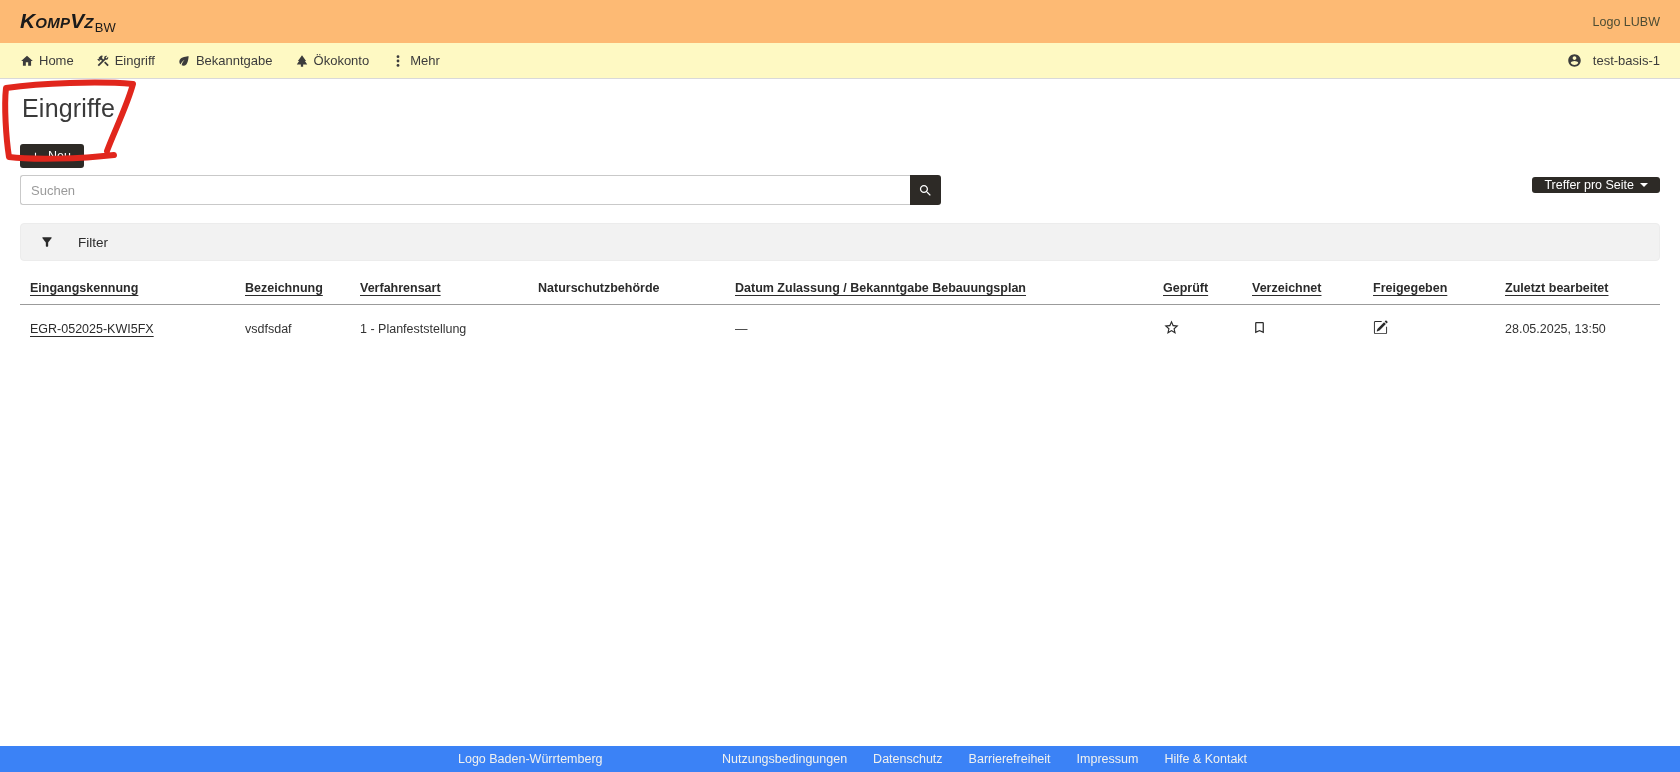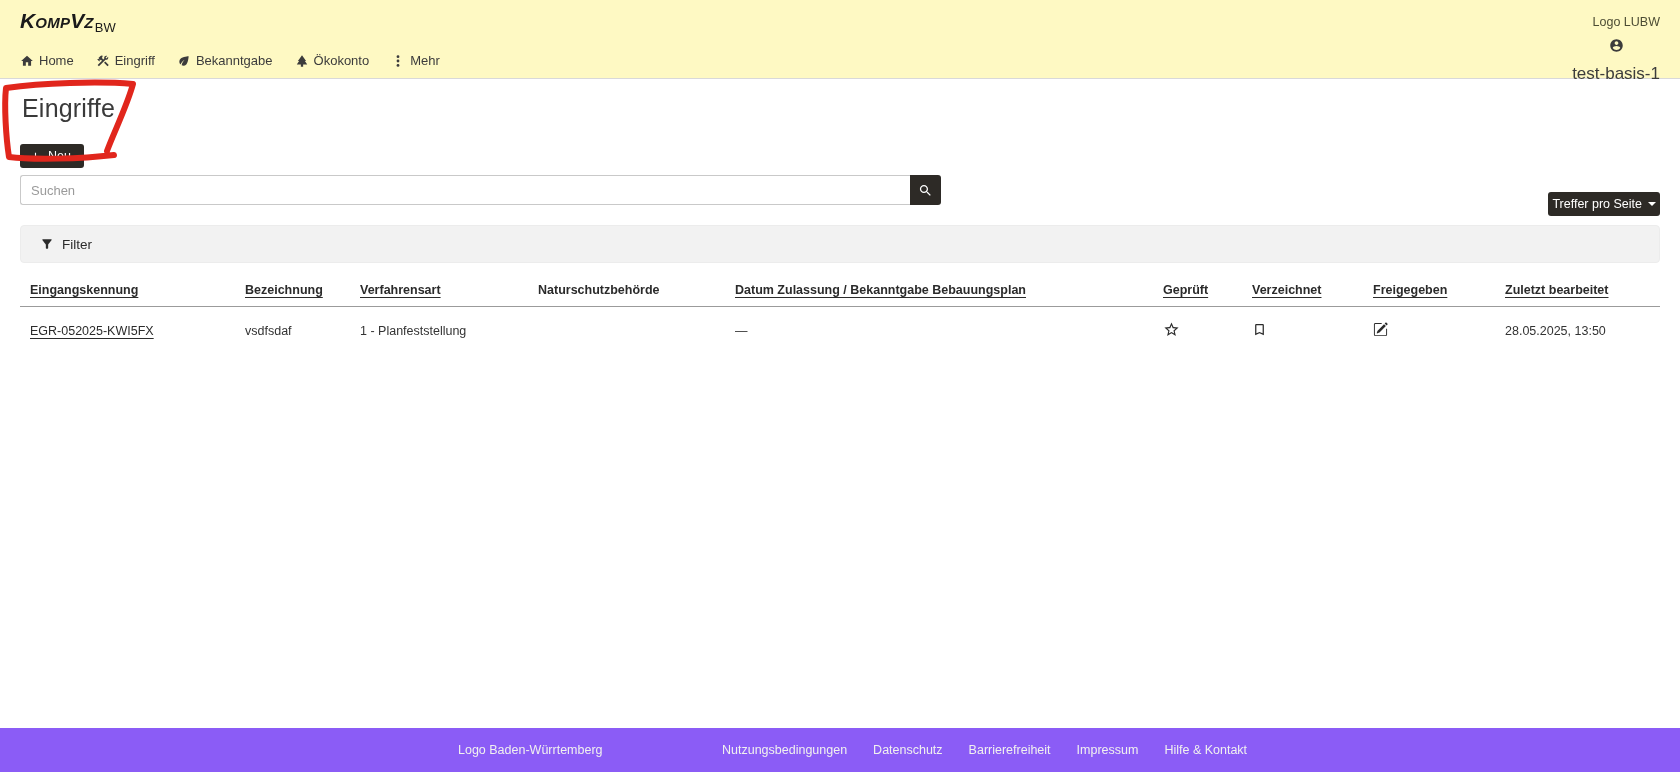--- a/index.html
+++ b/index.html
@@ -1,52 +1,52 @@
 <!DOCTYPE html>
 <html><head>
 <meta charset="utf-8">
 <style>
   html,body{margin:0;padding:0;}
   body{
     width:1680px;height:772px;position:relative;overflow:hidden;background:#fff;
     font-family:"Liberation Sans","DejaVu Sans",sans-serif;color:#3c3c3c;
   }
   
-  .topbar{height:43px;background:#fef9c3;display:flex;align-items:center;justify-content:space-between;padding:0 20px;box-sizing:border-box;}
+  .topbar{height:43px;background:#fdba74;display:flex;align-items:center;justify-content:space-between;padding:0 20px;box-sizing:border-box;}
   .brand{font-size:21px;font-weight:700;font-style:italic;font-variant:small-caps;color:#1a1a1a;letter-spacing:.2px;}
   .brand .brand-sub{font-style:normal;font-weight:400;font-size:13px;font-variant:normal;vertical-align:-4px;margin-left:1px;}
   .topbar-right{font-size:12.5px;color:#4c4c33;}
   
   .navbar{height:36px;border-bottom:1px solid #d9d9d9;display:flex;align-items:center;justify-content:space-between;padding:0 20px;box-sizing:border-box;background:#fef9c3;}
   .nav-left{display:flex;align-items:center;gap:22px;}
   .nav-item{display:flex;align-items:center;gap:5px;font-size:13px;color:#3c3c3c;cursor:pointer;text-decoration:none;}
-  .nav-user{display:flex;align-items:center;gap:11px;font-size:17px;color:#3c3c3c;cursor:pointer;flex-direction:column;}
+  .nav-user{display:flex;align-items:center;gap:11px;font-size:13px;color:#3c3c3c;cursor:pointer;}
   .ic{display:inline-block;vertical-align:middle;fill:#3c3c3c;}
   
   main{padding:0 20px;}
   h1.page-title{font-size:25px;font-weight:400;color:#3a3a3a;margin:15px 0 5px 2px;letter-spacing:.2px;}
   .btn-dark{background:#2d2a26;color:#fff;border:none;border-radius:3px;font-size:12.5px;font-family:inherit;display:inline-flex;align-items:center;gap:6px;cursor:pointer;margin-top:16px;}
   .btn-new{padding:5px 13px 5px 9px;}
   .search-row{margin-top:7px;display:flex;align-items:flex-start;justify-content:space-between;}
   .input-group{display:flex;width:921px;}
   .search-input{flex:1;height:30px;box-sizing:border-box;border:1px solid #c9c9c9;border-right:none;border-radius:3px 0 0 3px;padding:0 10px;font-size:13px;font-family:inherit;color:#333;outline:none;}
   .search-input::placeholder{color:#9a9a9a;}
   .search-btn{width:31px;height:30px;background:#2d2a26;border:none;border-radius:0 3px 3px 0;display:flex;align-items:center;justify-content:center;cursor:pointer;}
-  .btn-perpage{height:24px;padding:0 4px;margin-top:17px;}
+  .btn-perpage{height:16px;padding:0 12px;margin-top:2px;}
   .caret{width:0;height:0;border-left:4px solid transparent;border-right:4px solid transparent;border-top:4px solid #fff;display:inline-block;}
-  .filter-bar{margin-top:9px;height:38px;background:#f2f2f2;border:1px solid #ececec;border-radius:4px;display:flex;align-items:center;gap:8px;padding-left:19px;box-sizing:border-box;font-size:13.5px;color:#2b2b2b;cursor:pointer;}
+  .filter-bar{margin-top:18px;height:38px;background:#f2f2f2;border:1px solid #ececec;border-radius:4px;display:flex;align-items:center;gap:24px;padding-left:19px;box-sizing:border-box;font-size:13.5px;color:#2b2b2b;cursor:pointer;}
   
   table.results{border-collapse:collapse;width:100%;margin-top:8px;table-layout:fixed;}
   table.results th{font-size:12.5px;font-weight:700;text-align:left;padding:12px 4px 9px 10px;border-bottom:1px solid #9b9b9b;color:#2b2b2b;white-space:nowrap;overflow:hidden;}
   table.results th a{color:#2b2b2b;text-decoration:underline;text-underline-offset:3px;cursor:pointer;text-align:center;}
   table.results td{font-size:12.5px;padding:14px 4px 12px 10px;color:#333;vertical-align:middle;}
   td a.row-link{color:#2b2b2b;text-decoration:underline;text-underline-offset:3px;cursor:pointer;}
   .cell-icon{fill:#2b2b2b;cursor:pointer;}
   
-  footer{position:absolute;bottom:0;left:0;width:100%;height:44px;background:#8b5cf6;color:#f1f1ef;}
+  footer{position:absolute;bottom:0;left:0;width:100%;height:26px;background:#3b82f6;color:#f1f1ef;}
   .footer-inner{position:relative;height:100%;}
   .footer-logo{position:absolute;left:458px;top:50%;transform:translateY(-50%);font-size:12.5px;}
   .footer-nav{position:absolute;left:722px;top:50%;transform:translateY(-50%);display:flex;gap:26px;font-size:12.5px;}
   .footer-nav a{color:#f1f1ef;text-decoration:none;cursor:pointer;white-space:nowrap;}
   
   .annotation{position:absolute;left:0;top:76px;pointer-events:none;z-index:50;}
 </style>
 </head>
 <body>
 

